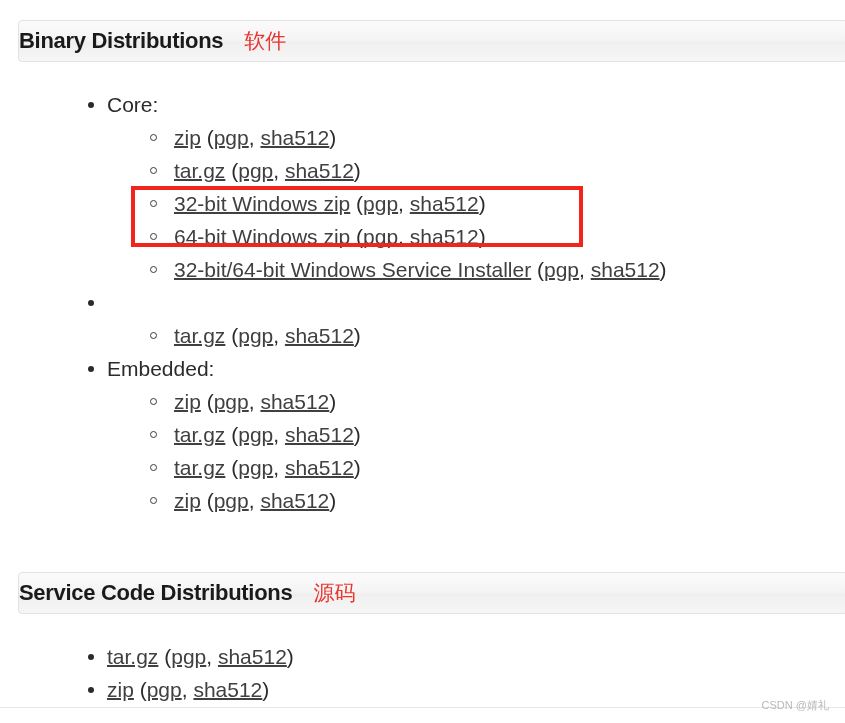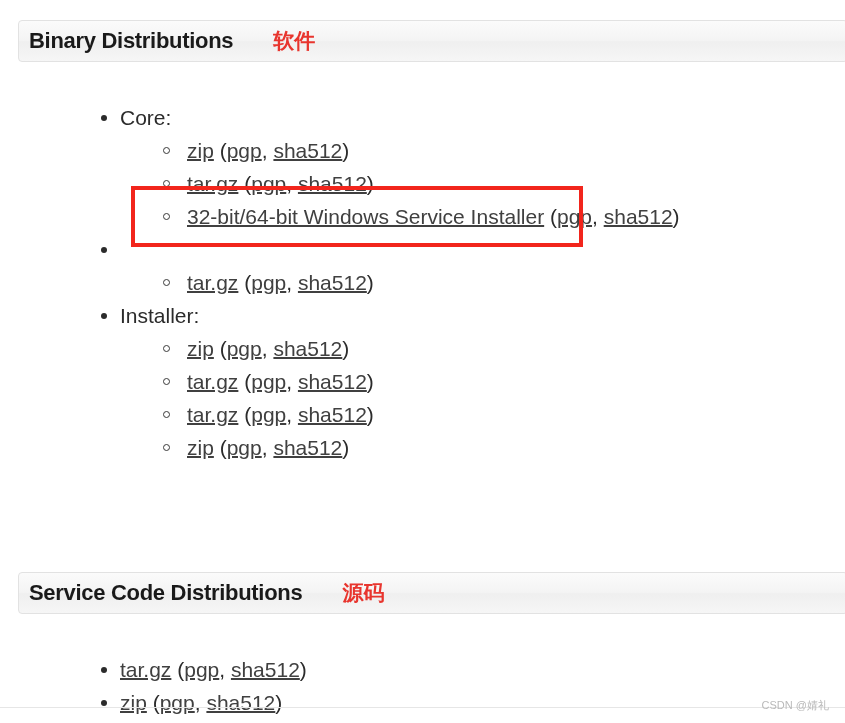--- a/index.html
+++ b/index.html
@@ -26,46 +26,45 @@
     border-radius: 4px;
     box-sizing: border-box;
     display: flex;
     align-items: center;
   }
   .section-header .title {
     font-size: 22px;
     font-weight: bold;
     color: #1a1a1a;
     letter-spacing: -0.3px;
-    margin-left: 10px;
     white-space: nowrap;
   }
   .section-header .annotation {
     color: #e8352e;
     font-size: 21px;
-    font-weight: bold;
-    margin-left: 40px;
+    font-weight: normal;
+    margin-left: 21px;
     white-space: nowrap;
   }
 
   #header-binary { top: 20px; }
   #header-source { top: 572px; }
 
   
   .list-area {
     position: absolute;
     left: 0;
     width: 845px;
   }
   #list-binary { top: 88px; }
   #list-source { top: 640px; }
 
   ul.lvl1 {
     list-style: none;
-    margin: 13px;
+    margin: 0;
     padding: 0;
   }
   ul.lvl2 {
     list-style: none;
     margin: 0;
     padding: 0;
   }
 
   li.item1, li.item2 {
     position: relative;
@@ -159,30 +158,32 @@
   <span class="annotation">软件</span>
 </div>
 
 <div class="list-area" id="list-binary">
   <ul class="lvl1">
       <li class="item1"><span class="bullet1"></span><span class="row-text">Core:</span></li>
       <li style="list-style: none;">
         <ul class="lvl2">
           <li class="item2"><span class="bullet2"></span><span class="row-text"><a class="dl" href="#">zip</a><span class="paren"> (</span><a class="dl" href="#">pgp</a><span class="paren">, </span><a class="dl" href="#">sha512</a><span class="paren">)</span></span></li>
           <li class="item2"><span class="bullet2"></span><span class="row-text"><a class="dl" href="#">tar.gz</a><span class="paren"> (</span><a class="dl" href="#">pgp</a><span class="paren">, </span><a class="dl" href="#">sha512</a><span class="paren">)</span></span></li>
+          <li class="item2"><span class="bullet2"></span><span class="row-text"><a class="dl" href="#">32-bit Windows zip</a><span class="paren"> (</span><a class="dl" href="#">pgp</a><span class="paren">, </span><a class="dl" href="#">sha512</a><span class="paren">)</span></span></li>
+          <li class="item2"><span class="bullet2"></span><span class="row-text"><a class="dl" href="#">64-bit Windows zip</a><span class="paren"> (</span><a class="dl" href="#">pgp</a><span class="paren">, </span><a class="dl" href="#">sha512</a><span class="paren">)</span></span></li>
           <li class="item2"><span class="bullet2"></span><span class="row-text"><a class="dl" href="#">32-bit/64-bit Windows Service Installer</a><span class="paren"> (</span><a class="dl" href="#">pgp</a><span class="paren">, </span><a class="dl" href="#">sha512</a><span class="paren">)</span></span></li>
         </ul>
       </li>
       <li class="item1"><span class="bullet1"></span></li>
       <li style="list-style: none;">
         <ul class="lvl2">
           <li class="item2"><span class="bullet2"></span><span class="row-text"><a class="dl" href="#">tar.gz</a><span class="paren"> (</span><a class="dl" href="#">pgp</a><span class="paren">, </span><a class="dl" href="#">sha512</a><span class="paren">)</span></span></li>
         </ul>
       </li>
-      <li class="item1"><span class="bullet1"></span><span class="row-text">Installer:</span></li>
+      <li class="item1"><span class="bullet1"></span><span class="row-text">Embedded:</span></li>
       <li style="list-style: none;">
         <ul class="lvl2">
           <li class="item2"><span class="bullet2"></span><span class="row-text"><a class="dl" href="#">zip</a><span class="paren"> (</span><a class="dl" href="#">pgp</a><span class="paren">, </span><a class="dl" href="#">sha512</a><span class="paren">)</span></span></li>
           <li class="item2"><span class="bullet2"></span><span class="row-text"><a class="dl" href="#">tar.gz</a><span class="paren"> (</span><a class="dl" href="#">pgp</a><span class="paren">, </span><a class="dl" href="#">sha512</a><span class="paren">)</span></span></li>
         </ul>
       </li>
       <li style="list-style: none;">
         <ul class="lvl2">
           <li class="item2"><span class="bullet2"></span><span class="row-text"><a class="dl" href="#">tar.gz</a><span class="paren"> (</span><a class="dl" href="#">pgp</a><span class="paren">, </span><a class="dl" href="#">sha512</a><span class="paren">)</span></span></li>
           <li class="item2"><span class="bullet2"></span><span class="row-text"><a class="dl" href="#">zip</a><span class="paren"> (</span><a class="dl" href="#">pgp</a><span class="paren">, </span><a class="dl" href="#">sha512</a><span class="paren">)</span></span></li>

